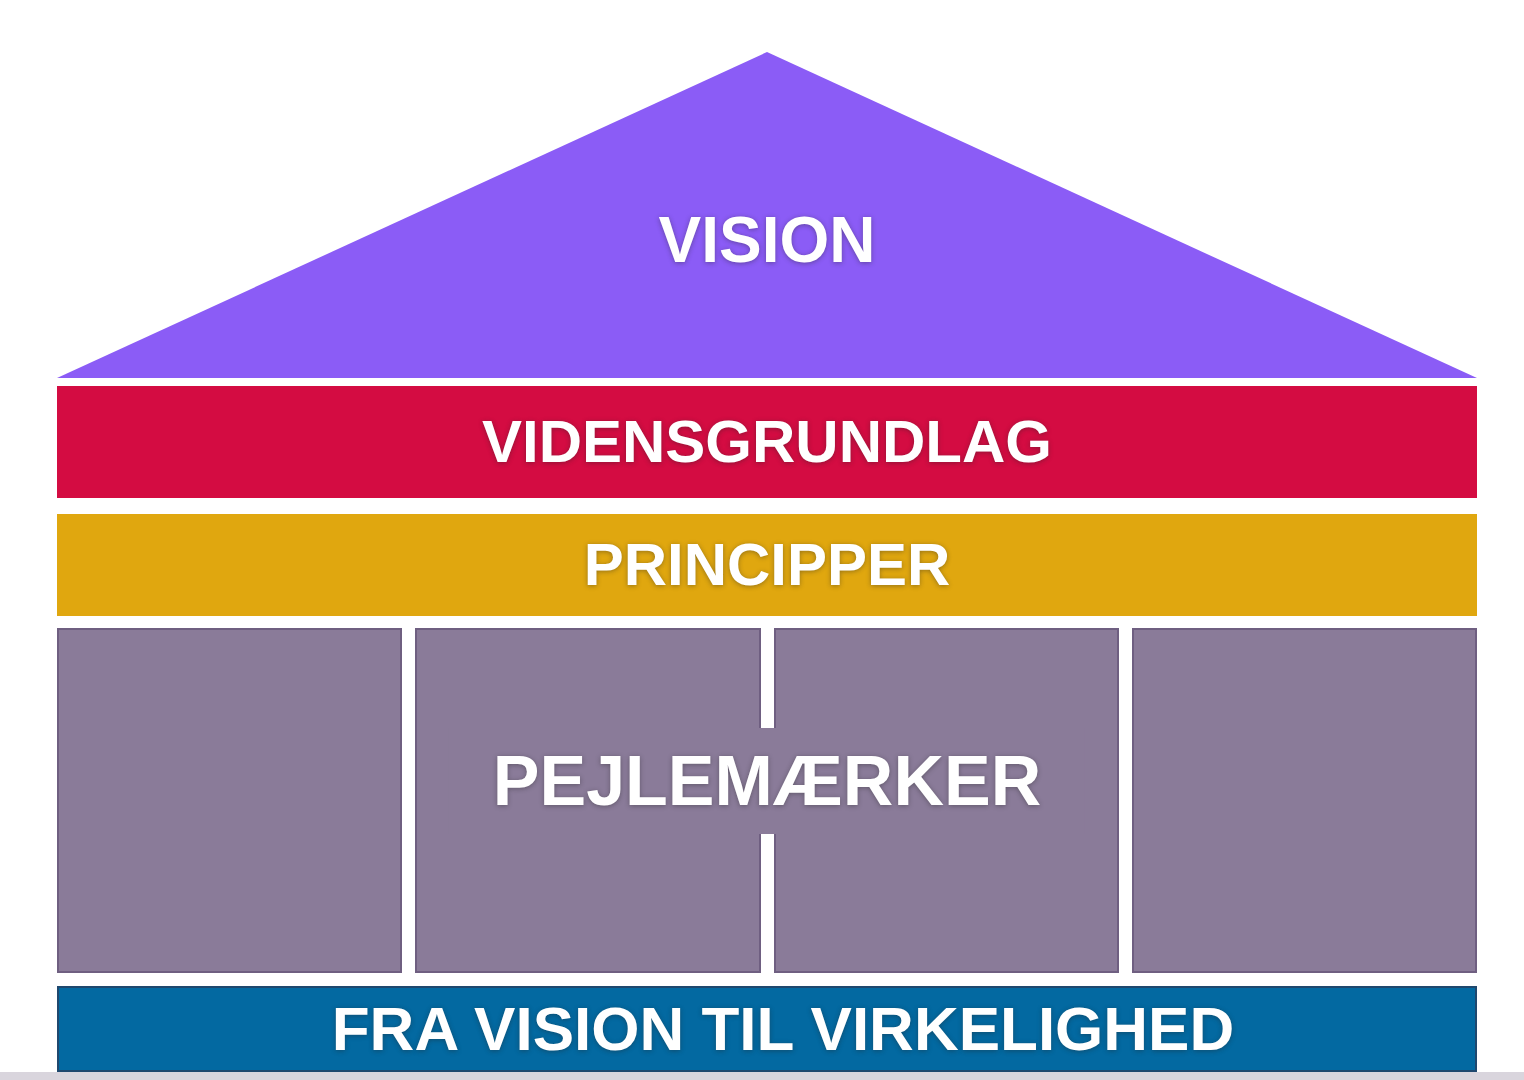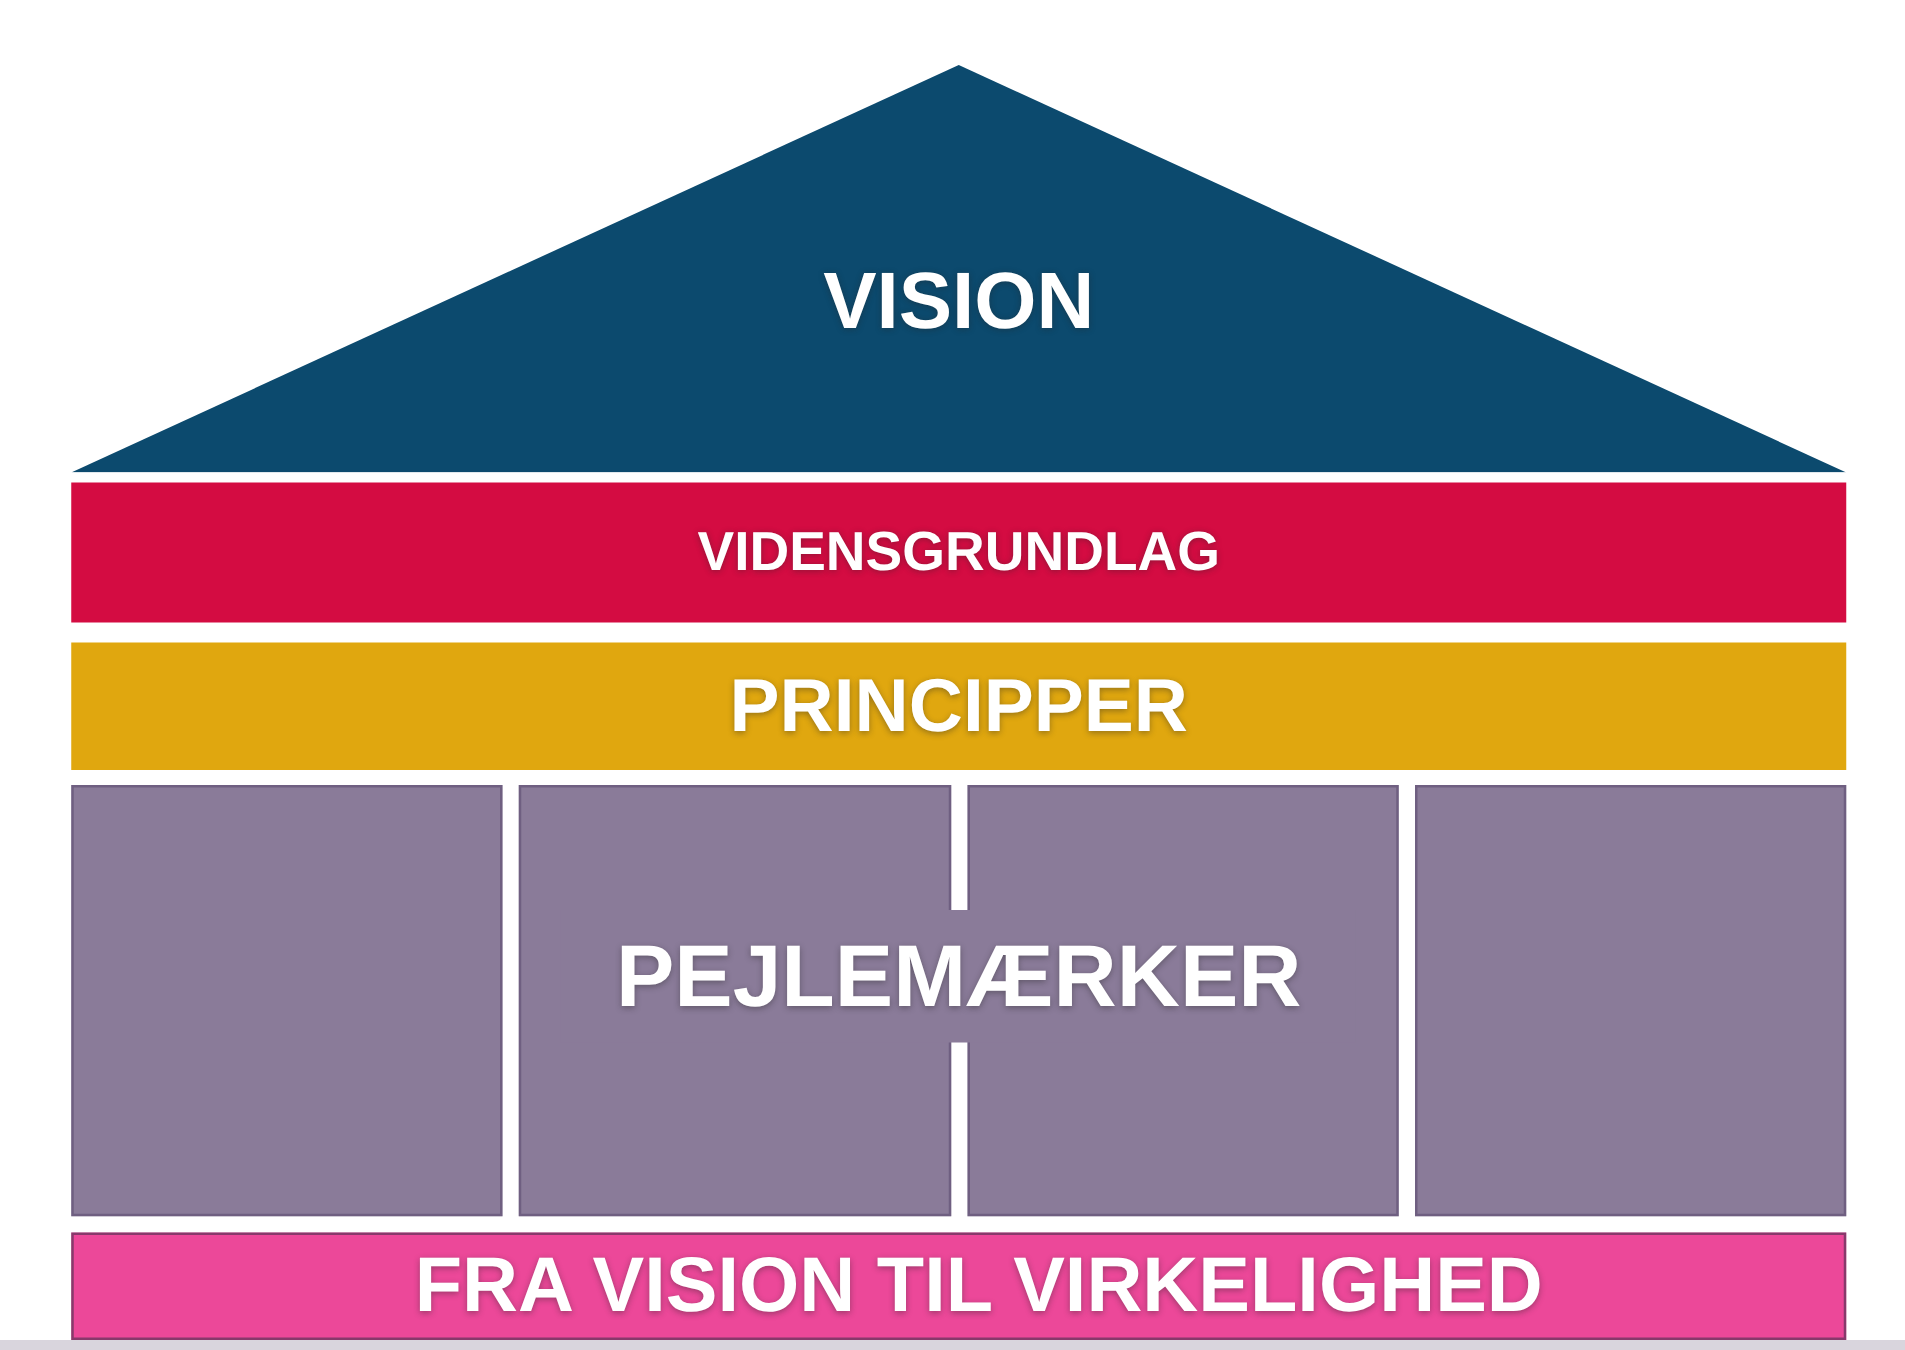--- a/index.html
+++ b/index.html
@@ -43,21 +43,21 @@
   
   .band {
     position: absolute;
     left: 57px;
     width: 1420px;
     display: flex;
     align-items: center;
     justify-content: center;
   }
   .band-red   { top: 386px; height: 112px; }
-  .band-red .label { font-size: 44px; }
+  .band-red .label { font-size: 60px; }
   .band-yellow { top: 514px; height: 102px; }
   .band-yellow .label { font-size: 60px; text-align: center; }
   
   .pillars {
     position: absolute;
     left: 57px;
     top: 628px;
     width: 1420px;
     height: 345px;
     display: flex;
@@ -102,21 +102,21 @@
     top: 1072px;
     width: 1524px;
     height: 8px;
   }
 </style>
 </head>
 <body>
 
 <div class="canvas">
 
-  <div class="roof" style="background-color: #0c4a6e;">
+  <div class="roof" style="background-color: #8b5cf6;">
     <div class="roof-label label">VISION</div>
   </div>
 
   <div class="band band-red" style="background-color: rgb(212, 12, 66);">
     <span class="label">VIDENSGRUNDLAG</span>
   </div>
 
   <div class="band band-yellow" style="background-color: rgb(224, 167, 15);">
     <span class="label">PRINCIPPER</span>
   </div>
@@ -125,19 +125,19 @@
     <div class="pillar" style="background-color: rgb(138, 123, 153);"></div>
     <div class="pillar" style="background-color: rgb(138, 123, 153);"></div>
     <div class="pillar" style="background-color: rgb(138, 123, 153);"></div>
     <div class="pillar" style="background-color: rgb(138, 123, 153);"></div>
 
     <div class="pillar-plate" style="background-color: rgb(138, 123, 153);">
       <span class="label">PEJLEMÆRKER</span>
     </div>
   </div>
 
-  <div class="foundation" style="background-color: #ec4899; padding-left: 32px;">
+  <div class="foundation" style="background-color: #0369a1; padding-left: 32px;">
     <span class="label">FRA VISION TIL VIRKELIGHED</span>
   </div>
 
   <div class="bottom-strip" style="background-color: rgb(217, 213, 221);"></div>
 
 </div>
 
 </body></html>

